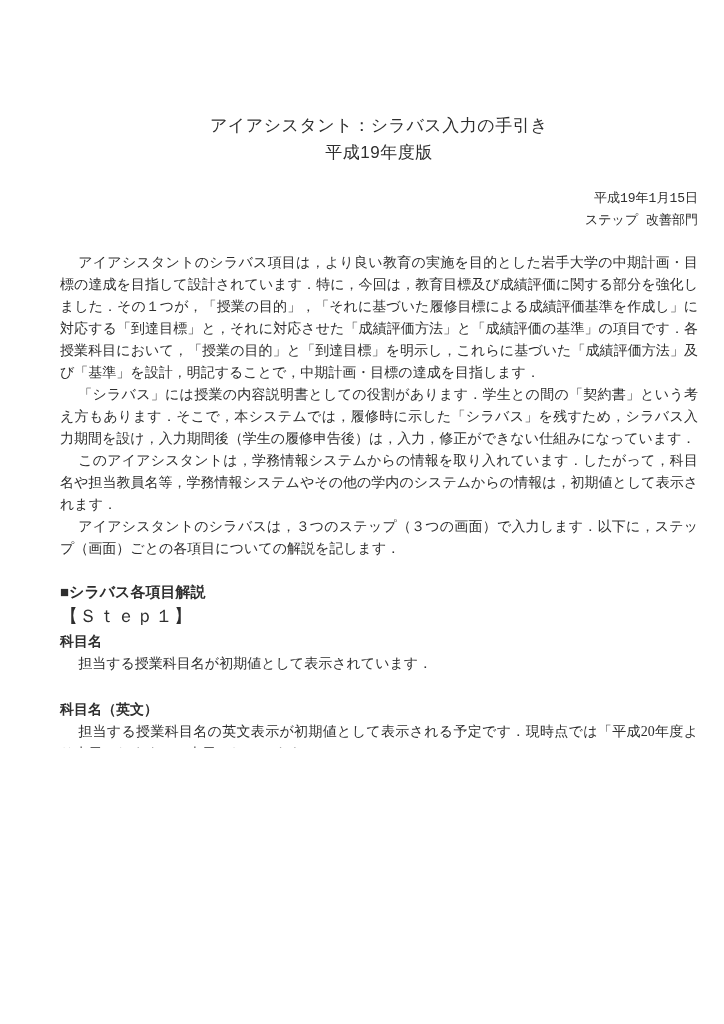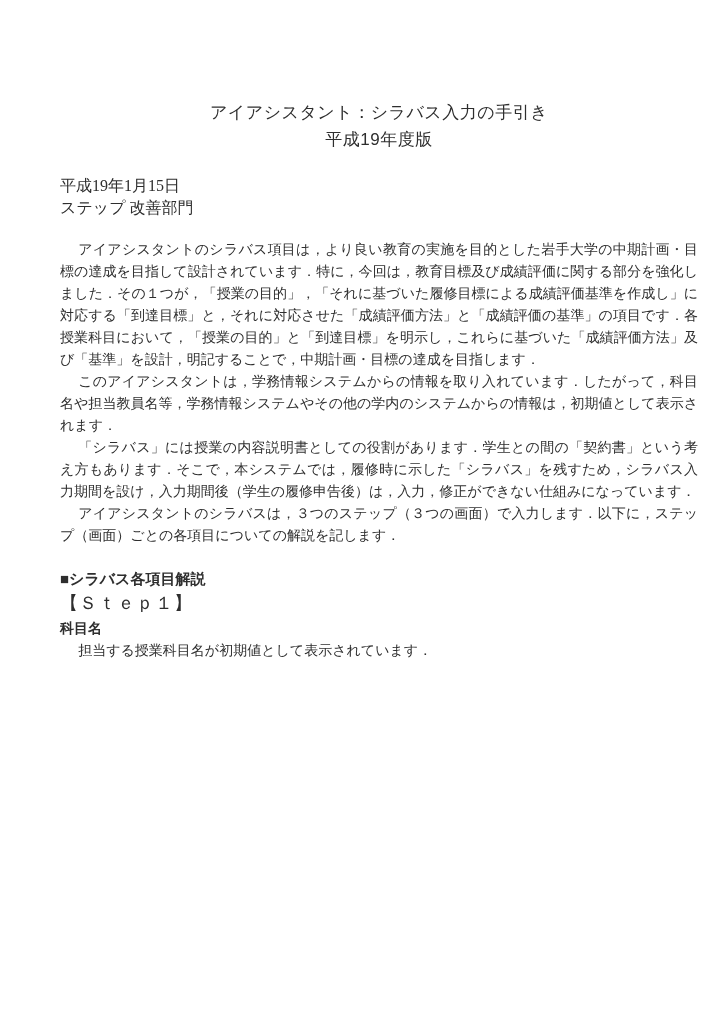--- a/index.html
+++ b/index.html
@@ -4,21 +4,21 @@
 <style>
   html, body {
     margin: 0;
     padding: 0;
     background: #ffffff;
   }
   .page {
     position: relative;
     width: 724px;
     height: 732px;
-    margin: 3px auto;
+    margin: 16px auto;
     background: #ffffff;
     color: #2e2e2e;
     box-sizing: border-box;
     padding: 96px 26px 0 60px;
     overflow: hidden;
     font-family: "Liberation Serif", serif;
   }
   
   .title-block {
     text-align: center;
@@ -26,22 +26,23 @@
   .title-line {
     font-family: "Liberation Sans", sans-serif;
     font-size: 17px;
     line-height: 27px;
     font-weight: 500;
     letter-spacing: 0.5px;
   }
   
   .meta-block {
     margin-top: 22px;
-    font-family: Liberation Serif, serif;
-    font-size: 16px;
+    text-align: right;
+    font-family: Liberation Mono, monospace;
+    font-size: 13px;
     line-height: 22px;
   }
   
   .intro-block {
     margin-top: 20px;
     font-size: 14px;
     line-height: 22px;
     text-align: justify;
   }
   .intro-block p {
@@ -107,32 +108,36 @@
     <div class="title-line">平成19年度版</div>
   </div>
 
   <div class="meta-block">
     <div>平成19年1月15日</div>
     <div>ステップ 改善部門</div>
   </div>
 
   <div class="intro-block">
     <p>アイアシスタントのシラバス項目は，より良い教育の実施を目的とした岩手大学の中期計画・目標の達成を目指して設計されています．特に，今回は，教育目標及び成績評価に関する部分を強化しました．その１つが，「授業の目的」，「それに基づいた履修目標による成績評価基準を作成し」に対応する「到達目標」と，それに対応させた「成績評価方法」と「成績評価の基準」の項目です．各授業科目において，「授業の目的」と「到達目標」を明示し，これらに基づいた「成績評価方法」及び「基準」を設計，明記することで，中期計画・目標の達成を目指します．</p>
+    <p>「シラバス」には授業の内容説明書としての役割があります．学生との間の「契約書」という考え方もあります．そこで，本システムでは，履修時に示した「シラバス」を残すため，シラバス入力期間を設け，入力期間後（学生の履修申告後）は，入力，修正ができない仕組みになっています．</p>
     <p>このアイアシスタントは，学務情報システムからの情報を取り入れています．したがって，科目名や担当教員名等，学務情報システムやその他の学内のシステムからの情報は，初期値として表示されます．</p>
-    <p>「シラバス」には授業の内容説明書としての役割があります．学生との間の「契約書」という考え方もあります．そこで，本システムでは，履修時に示した「シラバス」を残すため，シラバス入力期間を設け，入力期間後（学生の履修申告後）は，入力，修正ができない仕組みになっています．</p>
     <p>アイアシスタントのシラバスは，３つのステップ（３つの画面）で入力します．以下に，ステップ（画面）ごとの各項目についての解説を記します．</p>
   </div>
 
   <div class="section-heading">■シラバス各項目解説</div>
   <div class="step-heading">【Ｓｔｅｐ１】</div>
 
   <div class="entry entry-first">
     <div class="entry-heading">科目名</div>
     <p class="entry-body">担当する授業科目名が初期値として表示されています．</p>
   </div>
 
+  <div class="entry">
+    <div class="entry-heading">科目名（英文）</div>
+    <p class="entry-body">担当する授業科目名の英文表示が初期値として表示される予定です．現時点では「平成20年度より表示されます」と表示されています．</p>
+  </div>
 
   <div class="entry">
   </div>
 
   <div class="footer">- 1 -</div>
 
 </div>
 
 </body></html>

